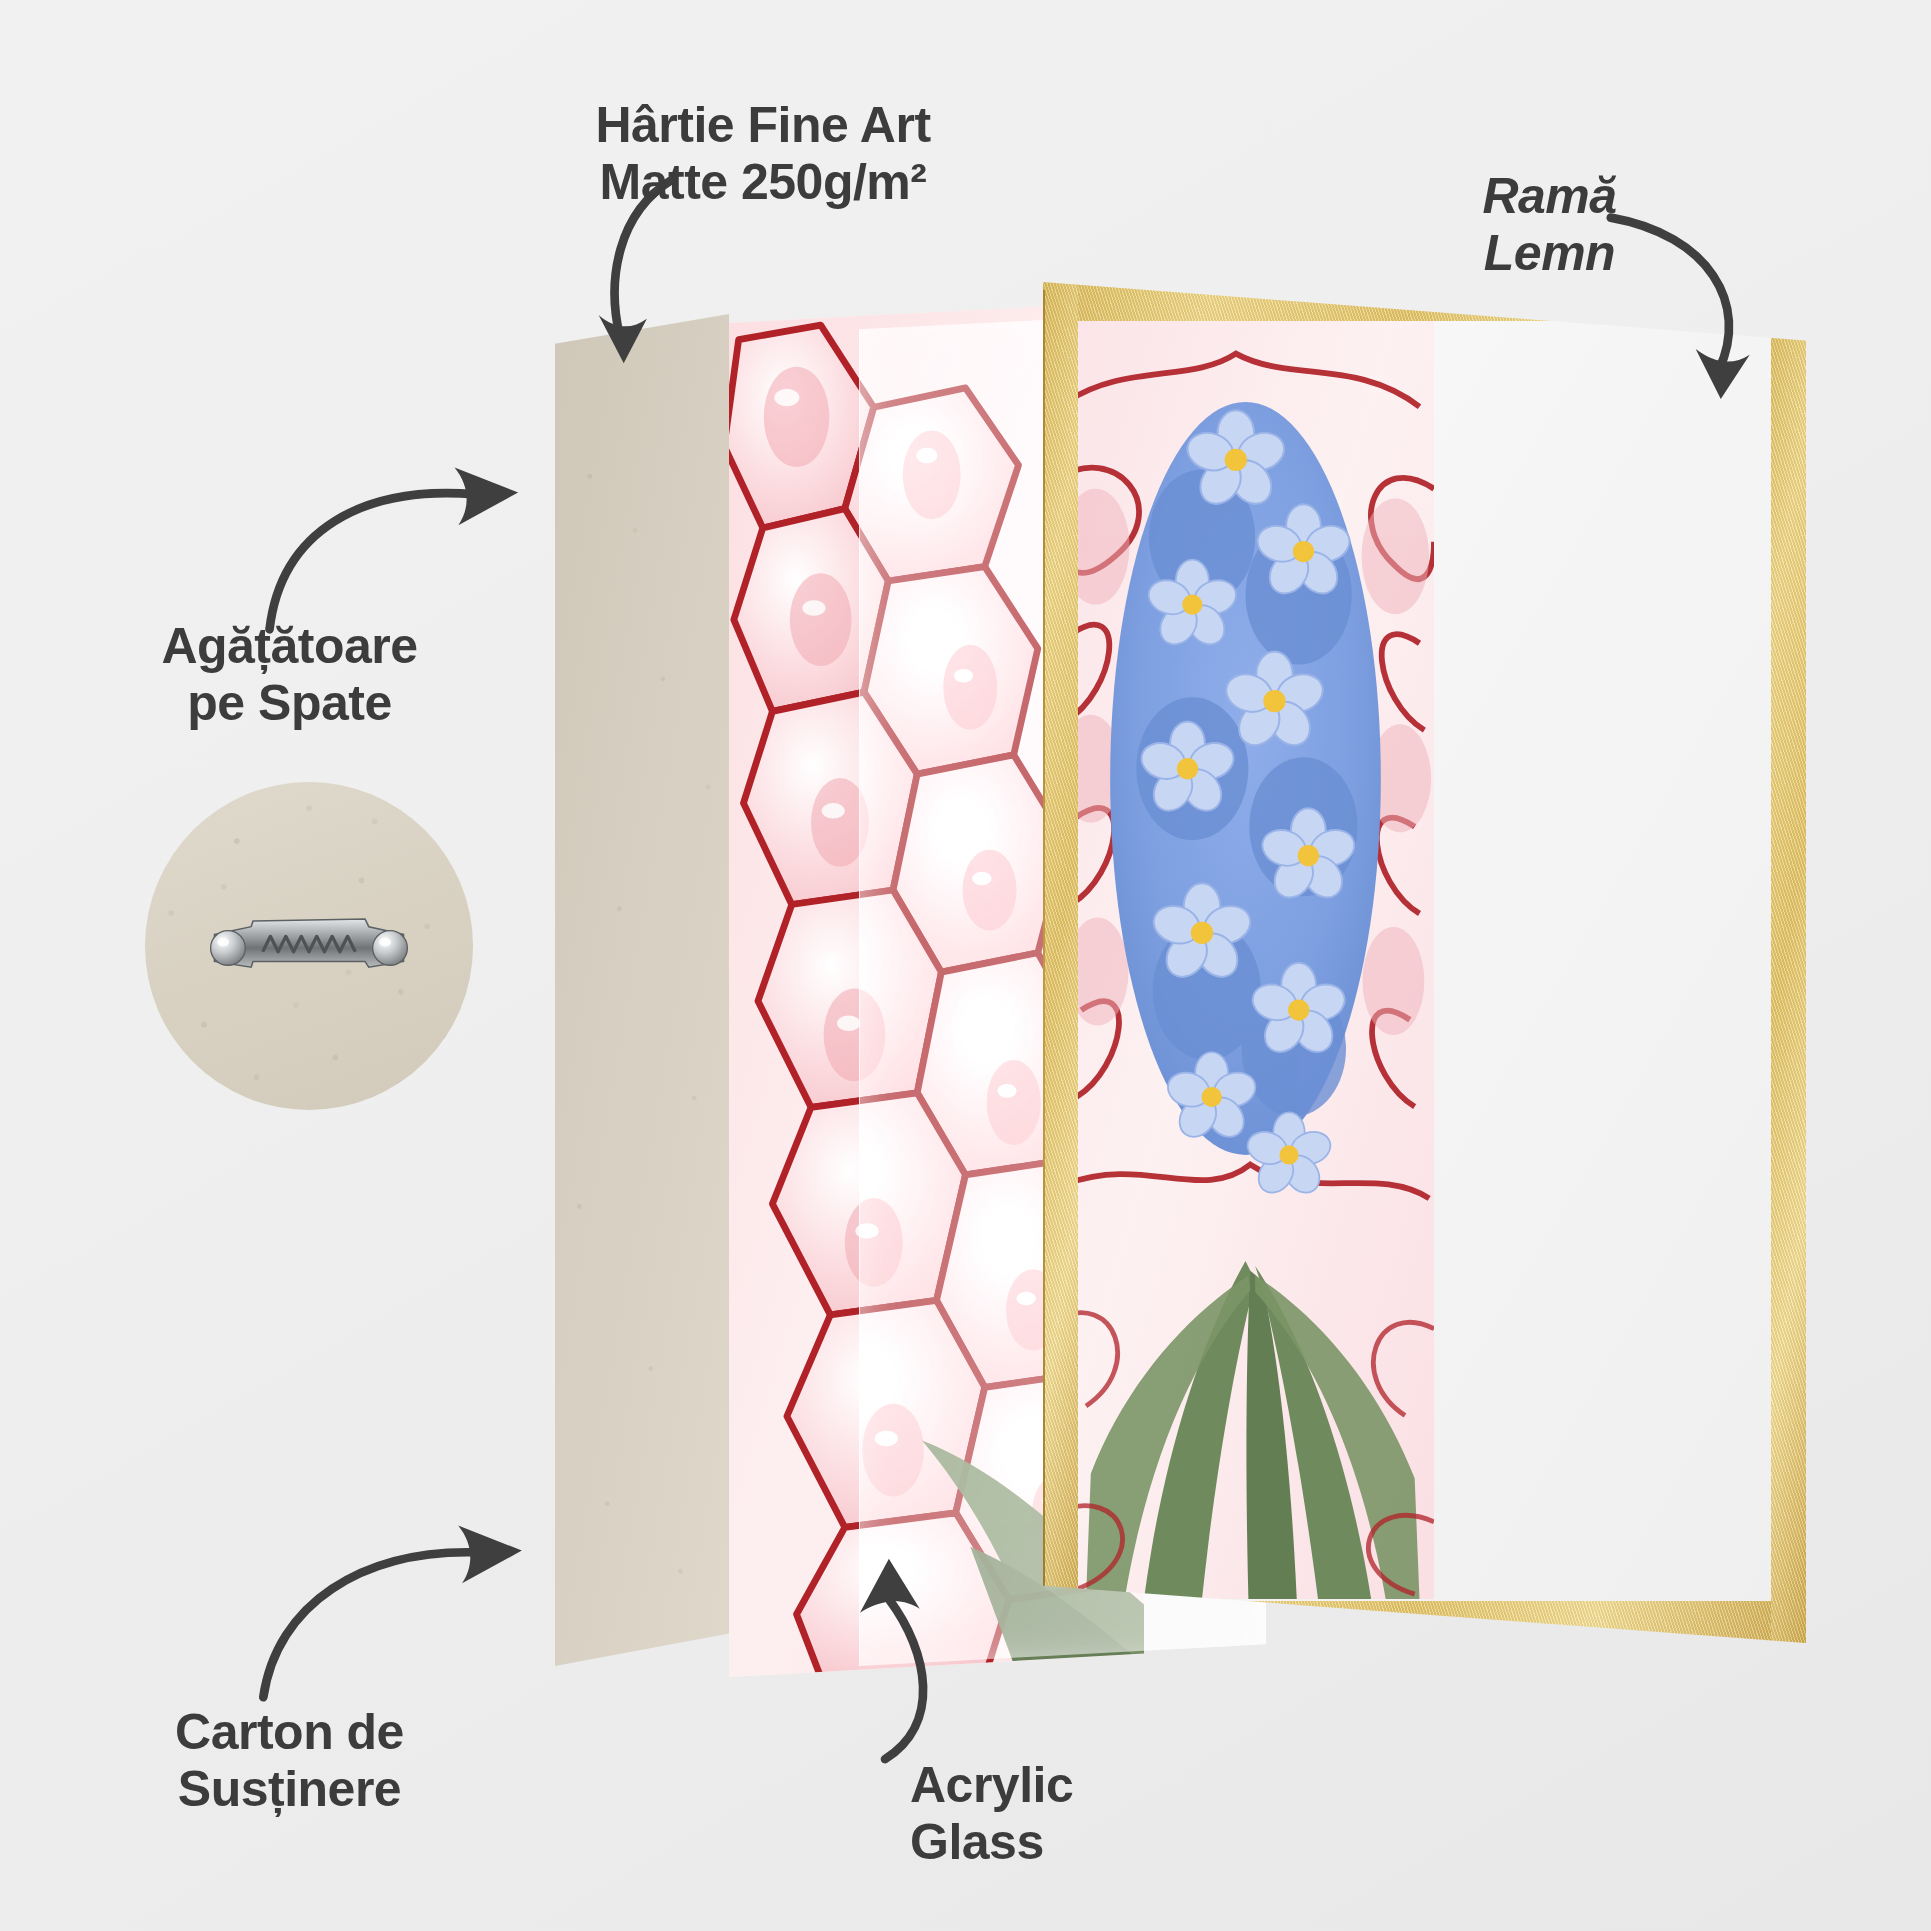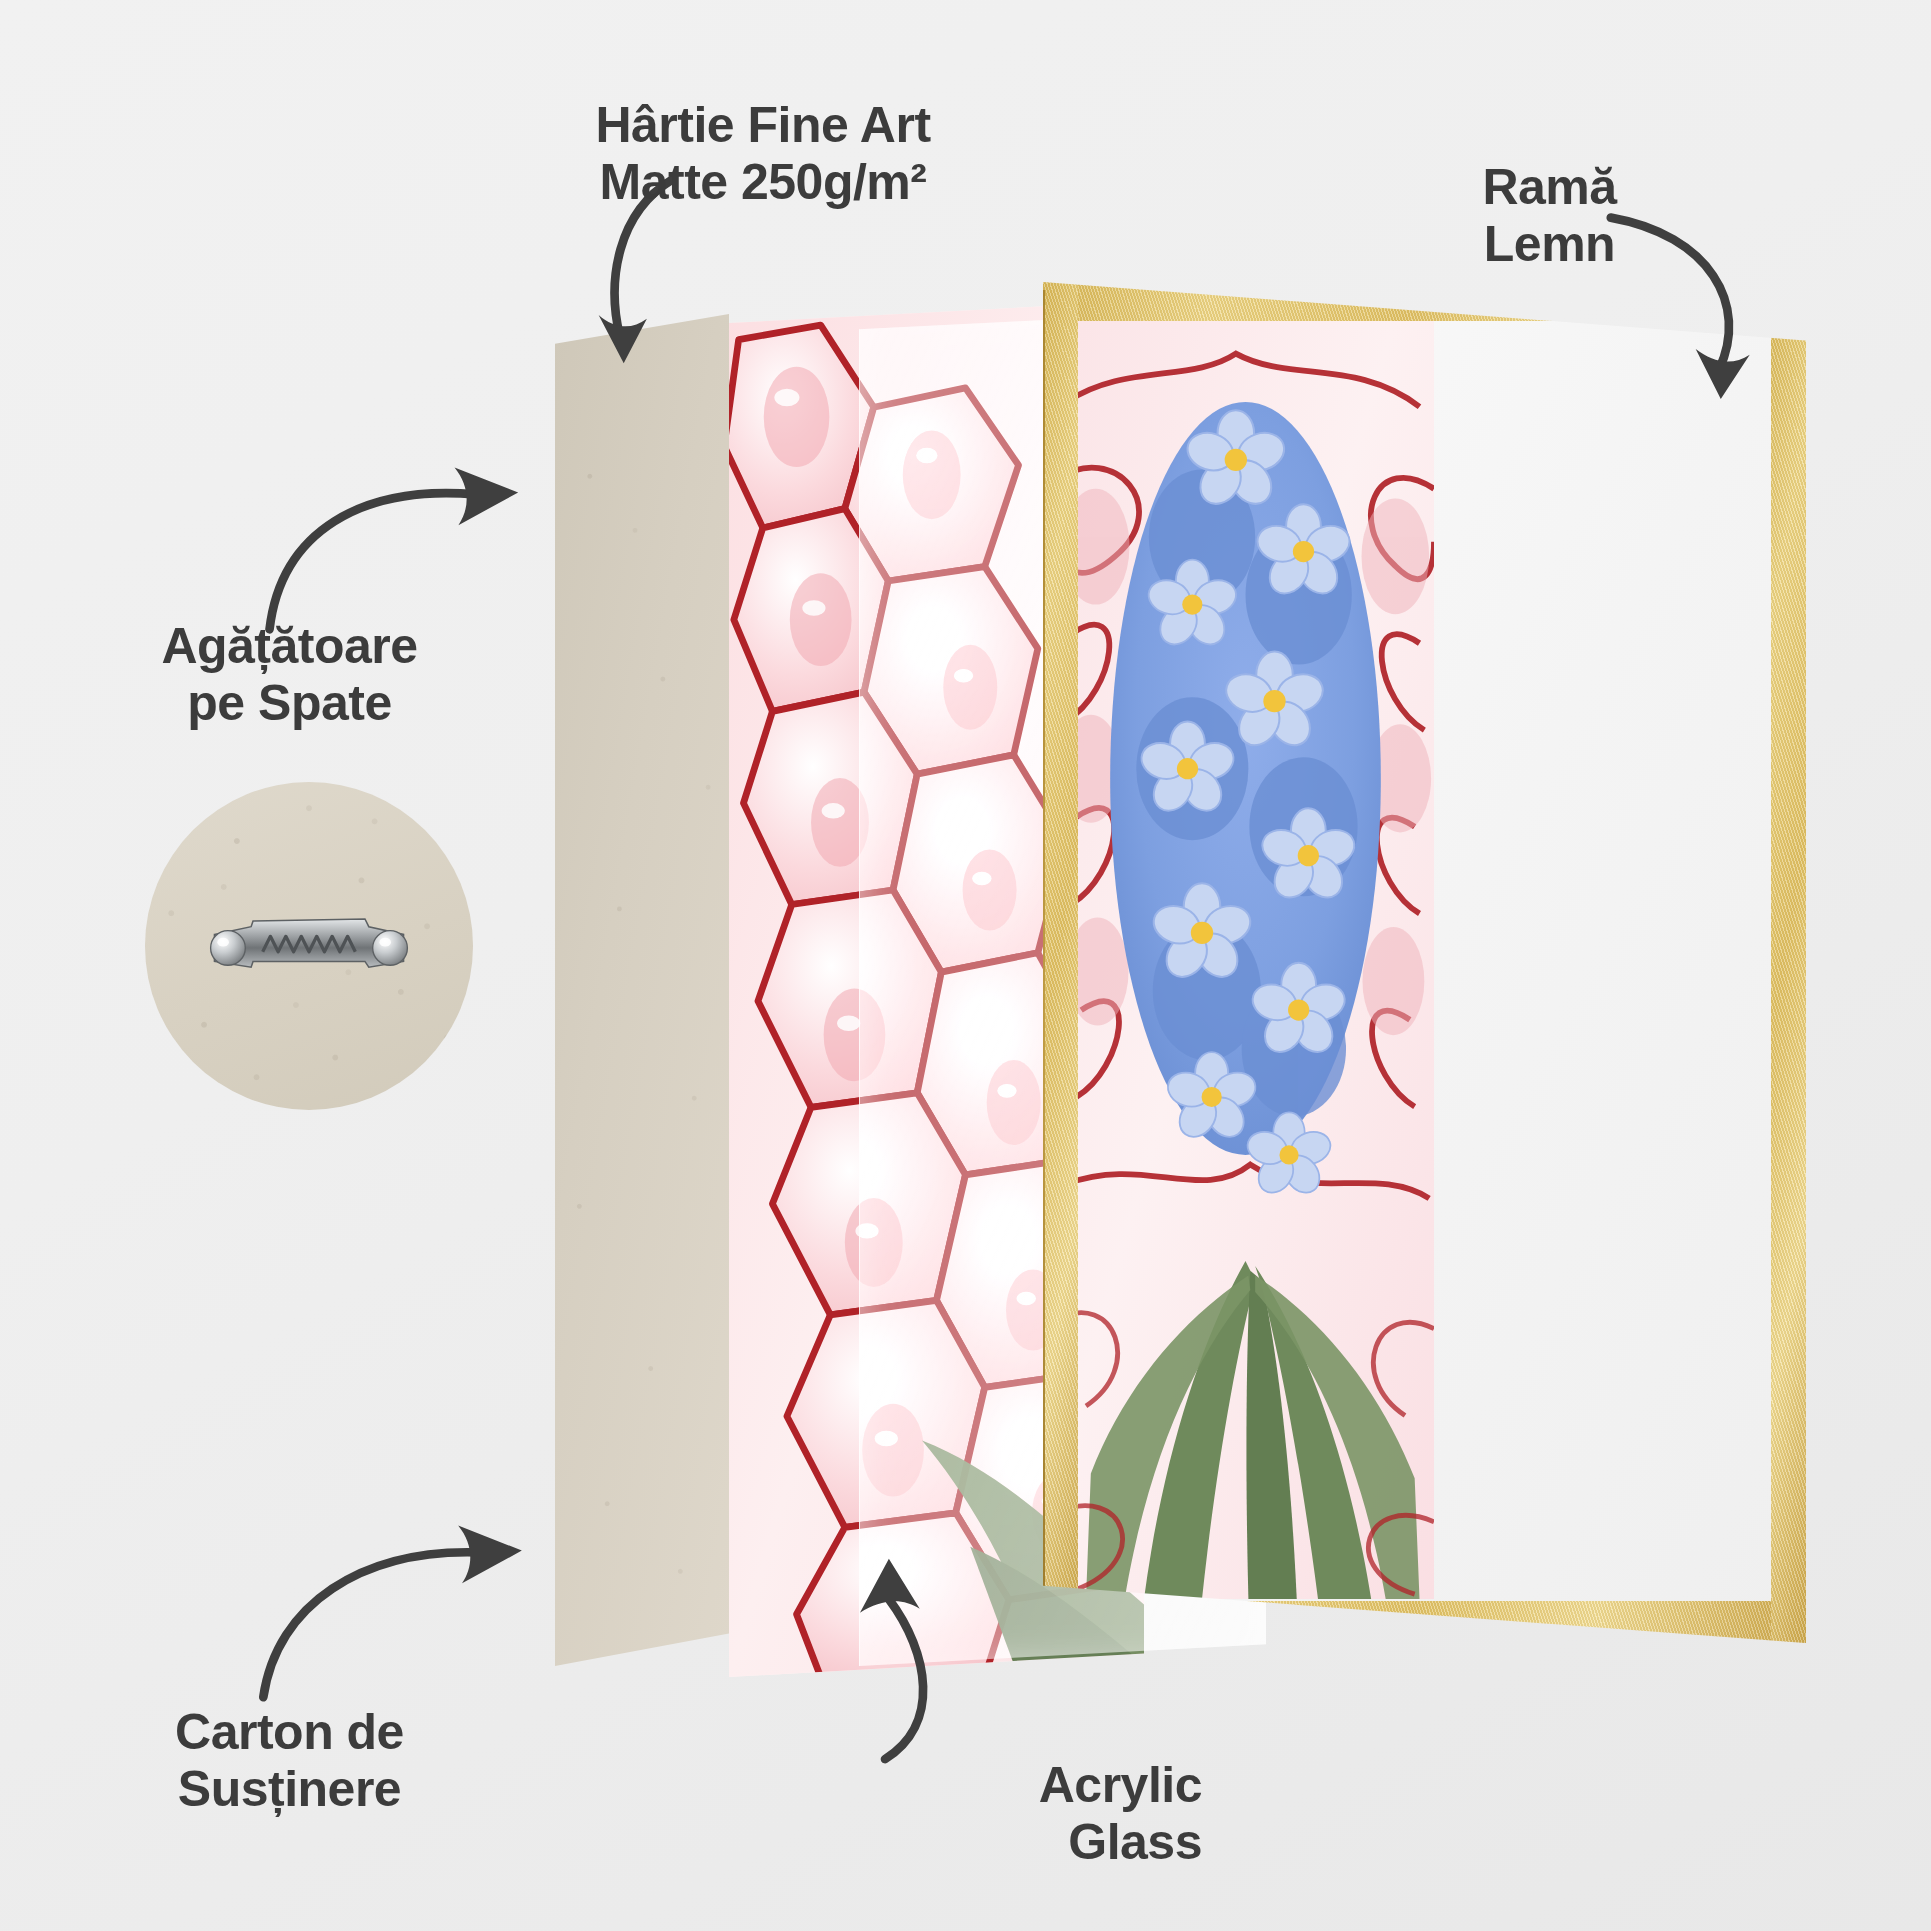--- a/index.html
+++ b/index.html
@@ -12,24 +12,24 @@
   #stage{position:absolute;inset:0;width:1931px;height:1931px;
     background:linear-gradient(150deg,#f1f1f1 0%,#efefef 40%,#ebebeb 75%,#e8e8e8 100%);}
 
   
   .lbl{position:absolute;color:#3c3c3c;font-weight:700;
        font-size:50px;line-height:1.13;letter-spacing:-0.5px;white-space:pre-line;}
   .lbl.c{text-align:center;}
   .lbl.l{text-align:left;}
 
   #lbl-paper   {left:541px; top:97px; width:444px;}
-  #lbl-frame   {left:1390px;top:159px; width:319px;}
+  #lbl-frame   {left:1390px;top:168px; width:319px;font-style:italic;}
   #lbl-hanger  {left:77px;  top:618px; width:425px;}
   #lbl-backing {left:77px;  top:1704px;width:425px;}
-  #lbl-acrylic {left:874px; top:1757px;width:328px; text-align:right;}
+  #lbl-acrylic {left:910px; top:1757px;width:328px; text-align:left;}
 
   
   .arrow{position:absolute;pointer-events:none;}
   .arrow svg{display:block;overflow:visible;}
 
   
   #layers{position:absolute;left:0;top:0;width:1931px;height:1931px;}
 
   
   #backing{

